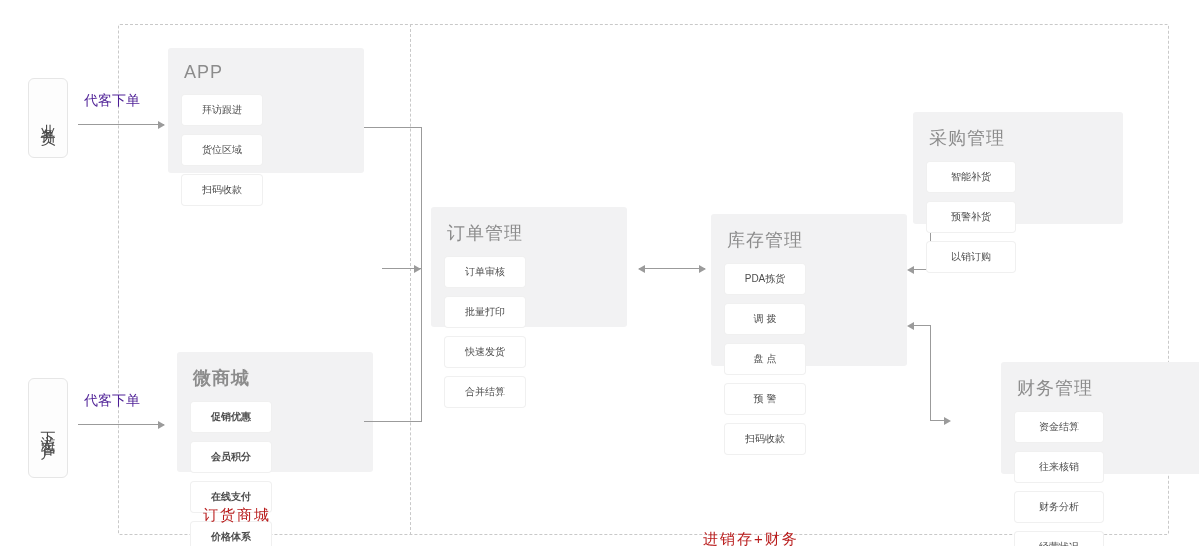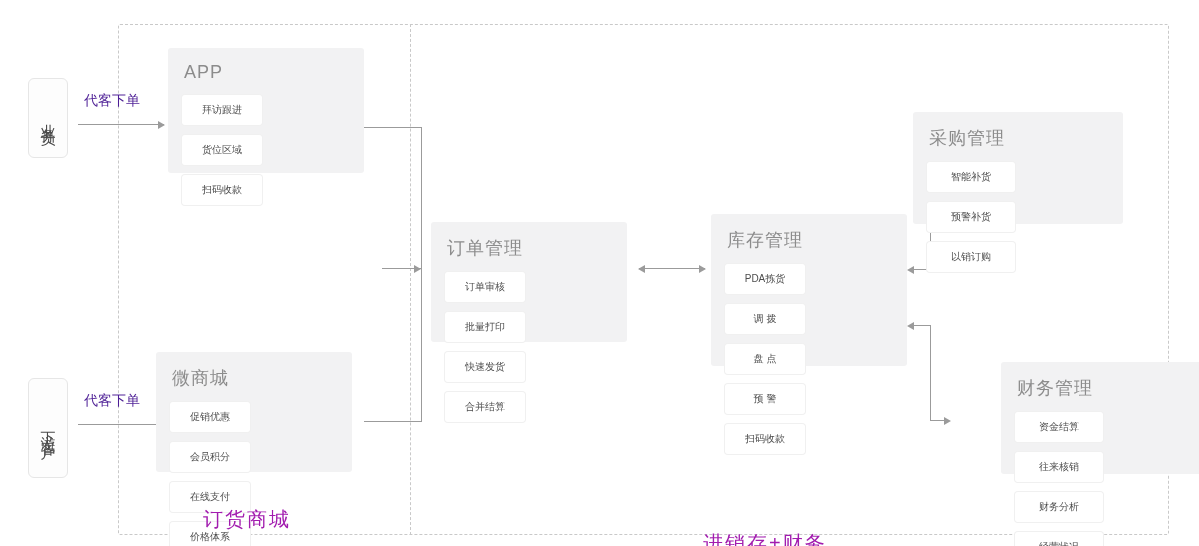--- a/index.html
+++ b/index.html
@@ -120,22 +120,22 @@
     justify-content:center;
     font-size:10px;
     color:#4d4d4d;
     box-shadow:0 0 0 1px #f0f0f0;
     white-space:nowrap;
     box-sizing:border-box;
   }
 
   
   #panel-app      { left:168px; top:48px;  width:196px; height:125px; }
-  #panel-mall     { left:156px; top:352px; width:196px; height:120px; }
-  #panel-order    { left:431px; top:222px; width:196px; height:120px; }
+  #panel-mall     { left:177px; top:352px; width:196px; height:120px;font-weight:bold; }
+  #panel-order    { left:431px; top:207px; width:196px; height:120px; }
   #panel-stock    { left:711px; top:214px; width:196px; height:152px; }
   #panel-purchase { left:913px; top:112px; width:210px; height:112px; }
   #panel-finance  { left:1001px; top:362px; width:210px; height:112px; }
 
   #panel-app .chip, #panel-mall .chip,
   #panel-order .chip, #panel-stock .chip{ width:80px; min-width:80px; }
   #panel-purchase .chip, #panel-finance .chip{ width:88px; min-width:88px; }
 
   
   .line{ position:absolute; background:#9b9b9b; }
@@ -152,22 +152,22 @@
     position:absolute;
     width:0;height:0;
     border-right:7px solid #9b9b9b;
     border-top:4px solid transparent;
     border-bottom:4px solid transparent;
   }
 
   
   .section-caption{
     position:absolute;
-    font-size:20px;
-    color:#a21caf;
+    font-size:15px;
+    color:#b91c1c;
     letter-spacing:2px;
     white-space:nowrap;
   }
   #caption-mall{ left:203px; top:506px; }
   #caption-erp { left:703px; top:530px; }
 </style>
 </head>
 <body>
 
 <div id="stage">

